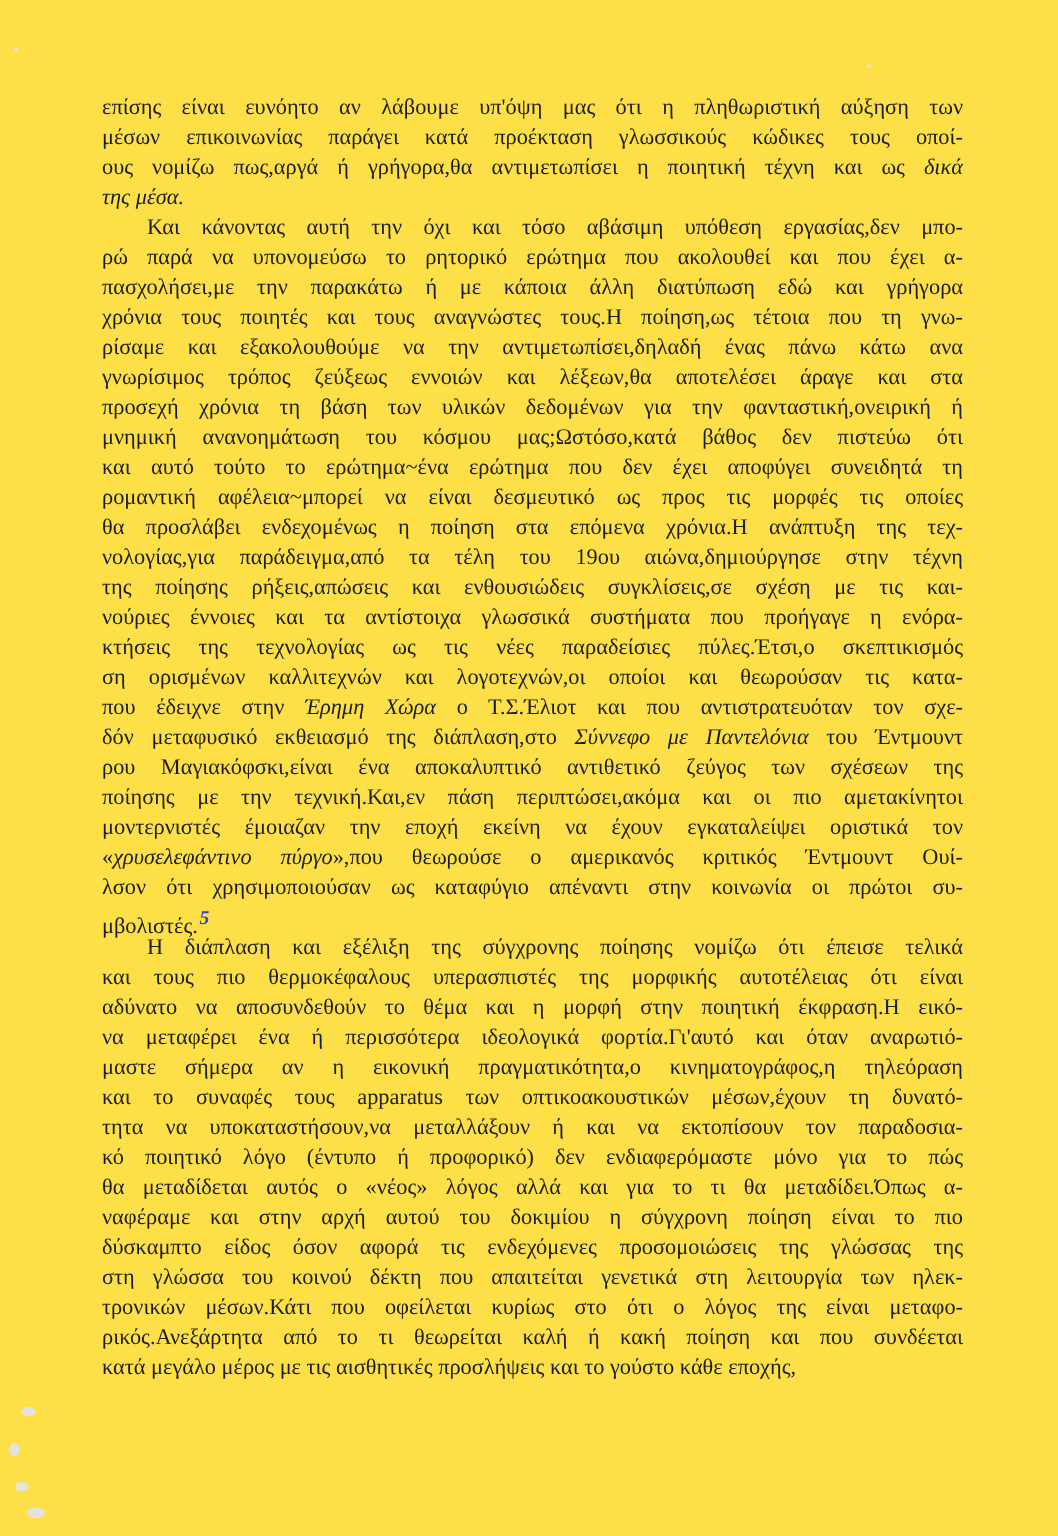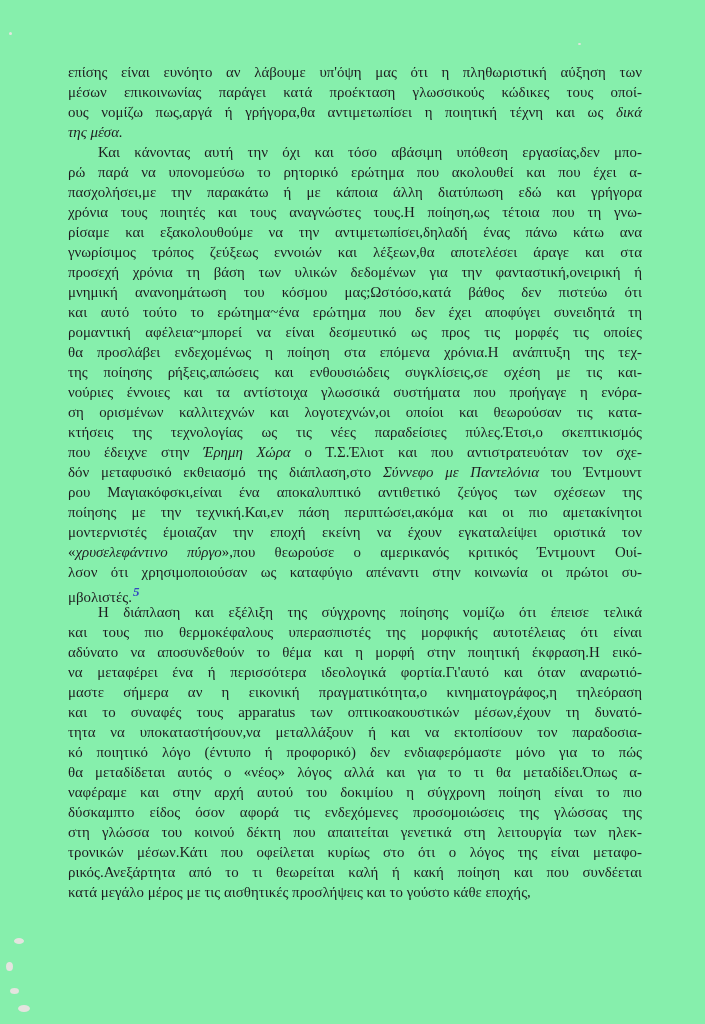--- a/index.html
+++ b/index.html
@@ -7,21 +7,21 @@
   body {
     position: relative;
     background: #fcfcfa;
     font-family: "Liberation Serif", "DejaVu Serif", serif;
     color: #1e1e20;
     overflow: hidden;
   }
   .page {
     position: absolute;
     inset: 0;
-    background: #86efac;
+    background: #fde047;
   }
   .page-text {
     position: absolute;
     left: 68px;
     top: 62px;
     width: 574px;
   }
   .line {
     font-size: 14.9px;
     line-height: 20px;
@@ -66,24 +66,25 @@
       <div class="line"><span class="seg-n">ρώ παρά να υπονομεύσω το ρητορικό ερώτημα που ακολουθεί και που έχει α-</span></div>
       <div class="line"><span class="seg-n">πασχολήσει,με την παρακάτω ή με κάποια άλλη διατύπωση  εδώ και γρήγορα</span></div>
       <div class="line"><span class="seg-n">χρόνια τους ποιητές και τους αναγνώστες τους.Η ποίηση,ως τέτοια που τη γνω-</span></div>
       <div class="line"><span class="seg-n">ρίσαμε και εξακολουθούμε να την αντιμετωπίσει,δηλαδή ένας πάνω κάτω ανα</span></div>
       <div class="line"><span class="seg-n">γνωρίσιμος τρόπος ζεύξεως εννοιών και λέξεων,θα αποτελέσει άραγε και στα</span></div>
       <div class="line"><span class="seg-n">προσεχή χρόνια  τη βάση των υλικών δεδομένων για την φανταστική,ονειρική ή</span></div>
       <div class="line"><span class="seg-n">μνημική ανανοημάτωση του κόσμου μας;Ωστόσο,κατά βάθος δεν πιστεύω ότι</span></div>
       <div class="line"><span class="seg-n">και αυτό τούτο το ερώτημα~ένα ερώτημα που δεν έχει αποφύγει συνειδητά τη</span></div>
       <div class="line"><span class="seg-n">ρομαντική αφέλεια~μπορεί να είναι δεσμευτικό ως προς τις μορφές τις οποίες</span></div>
       <div class="line"><span class="seg-n">θα προσλάβει ενδεχομένως η ποίηση στα επόμενα χρόνια.Η ανάπτυξη της τεχ-</span></div>
+      <div class="line"><span class="seg-n">νολογίας,για παράδειγμα,από τα τέλη του 19ου αιώνα,δημιούργησε στην τέχνη</span></div>
       <div class="line"><span class="seg-n">της ποίησης ρήξεις,απώσεις και ενθουσιώδεις συγκλίσεις,σε σχέση με τις και-</span></div>
       <div class="line"><span class="seg-n">νούριες έννοιες και τα αντίστοιχα γλωσσικά συστήματα που προήγαγε η ενόρα-</span></div>
+      <div class="line"><span class="seg-n">κτήσεις της τεχνολογίας ως τις νέες παραδείσιες πύλες.Έτσι,ο σκεπτικισμός</span></div>
       <div class="line"><span class="seg-n">ση ορισμένων καλλιτεχνών και λογοτεχνών,οι οποίοι και θεωρούσαν τις κατα-</span></div>
-      <div class="line"><span class="seg-n">κτήσεις της τεχνολογίας ως τις νέες παραδείσιες πύλες.Έτσι,ο σκεπτικισμός</span></div>
       <div class="line"><span class="seg-n">που έδειχνε στην </span><span class="seg-bi">Έρημη Χώρα</span><span class="seg-n"> ο Τ.Σ.Έλιοτ και που αντιστρατευόταν τον σχε-</span></div>
       <div class="line"><span class="seg-n">δόν μεταφυσικό εκθειασμό της διάπλαση,στο </span><span class="seg-bi">Σύννεφο με Παντελόνια</span><span class="seg-n"> του Έντμουντ</span></div>
       <div class="line"><span class="seg-n">ρου Μαγιακόφσκι,είναι ένα αποκαλυπτικό αντιθετικό ζεύγος των σχέσεων της</span></div>
       <div class="line"><span class="seg-n">ποίησης με την τεχνική.Και,εν πάση περιπτώσει,ακόμα και οι πιο αμετακίνητοι</span></div>
       <div class="line"><span class="seg-n">μοντερνιστές έμοιαζαν την εποχή εκείνη να έχουν εγκαταλείψει οριστικά τον</span></div>
       <div class="line"><span class="seg-n">«</span><span class="seg-i">χρυσελεφάντινο πύργο</span><span class="seg-n">»,που θεωρούσε ο αμερικανός κριτικός Έντμουντ Ουί-</span></div>
       <div class="line"><span class="seg-n">λσον ότι χρησιμοποιούσαν ως καταφύγιο απέναντι στην κοινωνία οι πρώτοι συ-</span></div>
       <div class="line last"><span class="seg-n">μβολιστές.</span><span class="seg-sup" style="color: rgb(51, 71, 193);">5</span></div>
       <div class="line indent"><span class="seg-n">Η διάπλαση και εξέλιξη  της σύγχρονης ποίησης νομίζω ότι  έπεισε τελικά</span></div>
       <div class="line"><span class="seg-n">και τους πιο θερμοκέφαλους υπερασπιστές της μορφικής αυτοτέλειας ότι είναι</span></div>

